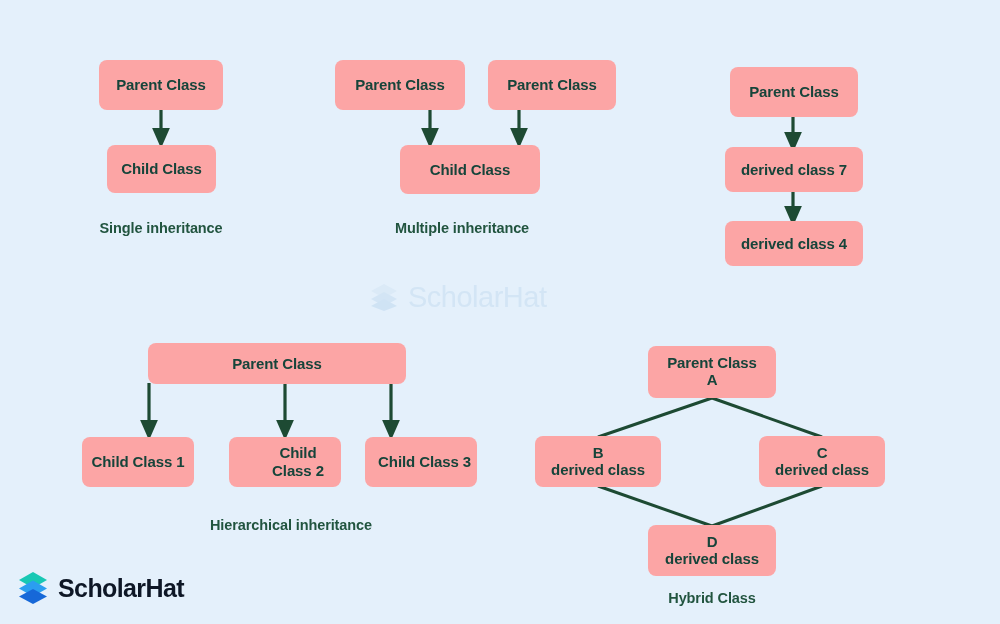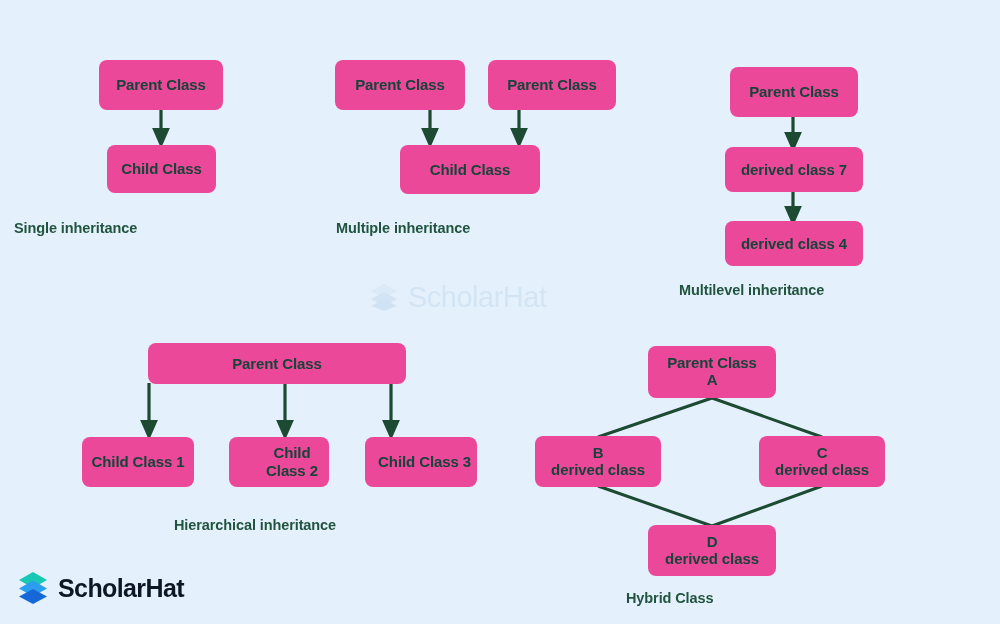--- a/index.html
+++ b/index.html
@@ -16,21 +16,21 @@
   #stage {
     position: relative;
     width: 1000px;
     height: 624px;
     background: #e4f0fb;
   }
 
   
   .node {
     position: absolute;
-    background: #ec4899;
+    background: #fca5a5;
     border-radius: 8px;
     color: #16443a;
     font-weight: 700;
     font-size: 15px;
     line-height: 1.18;
     display: flex;
     align-items: center;
     justify-content: center;
     text-align: center;
     box-sizing: border-box;
@@ -46,23 +46,22 @@
     font-size: 15px;
   }
 
   
   .caption {
     position: absolute;
     color: #21543f;
     font-weight: 700;
     font-size: 14.5px;
     white-space: nowrap;
-    text-align: left;
+    text-align: center;
     letter-spacing: -0.1px;
-    padding-left: 14px;
   }
 
   
   .edges {
     position: absolute;
     left: 0;
     top: 0;
     width: 1000px;
     height: 624px;
     pointer-events: none;
@@ -157,29 +156,28 @@
 
   <div class="node" style="left:730px; top:67px; width:128px; height:50px;">
     <span>Parent Class</span>
   </div>
   <div class="node" style="left:725px; top:147px; width:138px; height:45px;">
     <span>derived class 7</span>
   </div>
   <div class="node" style="left:725px; top:221px; width:138px; height:45px;">
     <span>derived class 4</span>
   </div>
-  <div class="caption" style="left:665px; top:282px; width:258px;">Multilevel inheritance</div>
 
   <div class="node" style="left:148px; top:343px; width:258px; height:41px;">
     <span>Parent Class</span>
   </div>
   <div class="node" style="left:82px; top:437px; width:112px; height:50px;">
     <span>Child Class 1</span>
   </div>
-  <div class="node" style="left:229px; top:437px; width:100px; height:50px;padding-left:32px;">
+  <div class="node" style="left:229px; top:437px; width:112px; height:50px;padding-left:32px;">
     <span>Child Class 2</span>
   </div>
   <div class="node" style="left:365px; top:437px; width:112px; height:50px;justify-content:flex-end;">
     <span>Child Class 3</span>
   </div>
   <div class="caption" style="left:160px; top:517px; width:262px;">Hierarchical inheritance</div>
 
   <div class="node two-line" style="left:648px; top:346px; width:128px; height:52px;">
     <span class="ltr">Parent Class</span>
     <span class="ltr">A</span>

